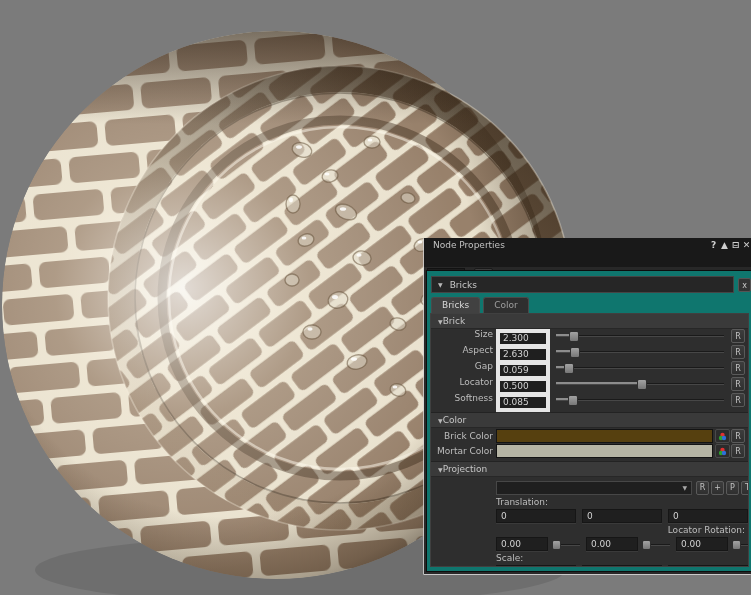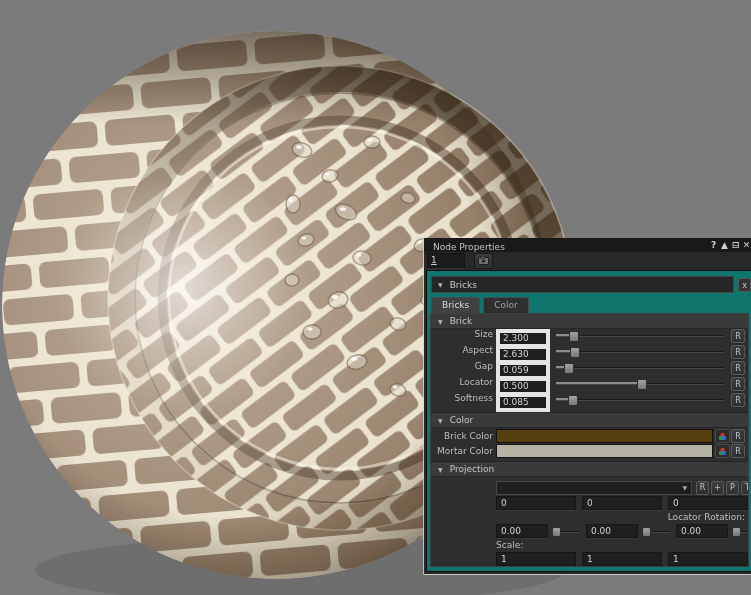--- a/index.html
+++ b/index.html
@@ -11,21 +11,21 @@
     -webkit-font-smoothing:antialiased;
   }
   
   .viewport{position:absolute;left:0;top:0;width:751px;height:595px;}
   
   .panel{
     position:absolute;left:424px;top:238px;width:327px;height:336px;
     background:#282828;
     box-shadow:-1px 0 0 rgba(215,215,215,.55),0 1px 0 rgba(225,225,225,.6),-1px 1px 0 rgba(215,215,215,.5);
   }
-  .titlebar{height:14px;background:#191919;display:flex;align-items:flex-end;padding:0 0 0 9px;}
+  .titlebar{height:14px;background:#191919;display:flex;align-items:center;padding:0 0 15px 9px;}
   .titlebar .title{color:#c2c2c2;}
   .tb-icons{margin-left:auto;display:flex;gap:2px;color:#cfcfcf;font-weight:bold;font-size:9px;padding-right:0;}
   .tb-icons span{display:block;width:9px;text-align:center;line-height:14px;cursor:default;}
   .toolbar{height:17px;display:flex;align-items:center;gap:9px;padding-left:3px;}
   .idx-field{
     width:30px;height:13px;line-height:13px;background:#1d1d1d;
     border:1px solid #121212;box-shadow:0 1px 0 rgba(255,255,255,.07);
     padding:0 3px;color:#cccccc;text-decoration:underline;
   }
   .mini-btn{
@@ -52,21 +52,21 @@
     padding:2px 10px 3px 10px;background:#2f2f2f;color:#9e9e9e;
     border:1px solid #4a4a4a;border-bottom:none;border-radius:3px 3px 0 0;
   }
   .tab.active{background:#414141;color:#d8d8d8;}
   .content{
     position:absolute;left:3px;right:2px;top:42px;bottom:4px;
     background:#2e2e2e;border:1px solid #404040;overflow:hidden;
   }
   .sec-hdr{
     height:14px;background:#3a3a3a;border-bottom:1px solid #272727;
-    display:flex;align-items:center;gap:7px;padding:0 7px;color:#c6c6c6;
+    display:flex;align-items:center;padding:0 7px;color:#c6c6c6;
   }
   .sec-hdr.gap{margin-top:3px;border-top:1px solid #232323;}
   
   .prow{height:16px;display:flex;align-items:flex-start;}
   .plabel{width:62px;text-align:right;margin-right:3px;color:#bdbdbd;}
   .pfield{
     width:40px;height:11px;line-height:11px;background:#1f1f1f;
     border:4px solid #e5e5e5;box-shadow:0 1px 0 rgba(255,255,255,.06);
     padding:0 3px;color:#d2d2d2;overflow:hidden;
   }
@@ -383,20 +383,21 @@
           <span class="dd-arrow">▼</span>
         </span>
         <span class="pj-btns">
           <span class="pj-btn">R</span>
           <span class="pj-btn">+</span>
           <span class="pj-btn">P</span>
           <span class="pj-btn">T</span>
         </span>
       </div>
 
+      <div class="grid-label">Translation:</div>
       <div class="triple">
         <span class="tfield">0</span>
         <span class="tfield">0</span>
         <span class="tfield">0</span>
       </div>
 
       <div class="grid-label rot">
         <span>Locator</span><span>Rotation:</span>
       </div>
       <div class="triple">

